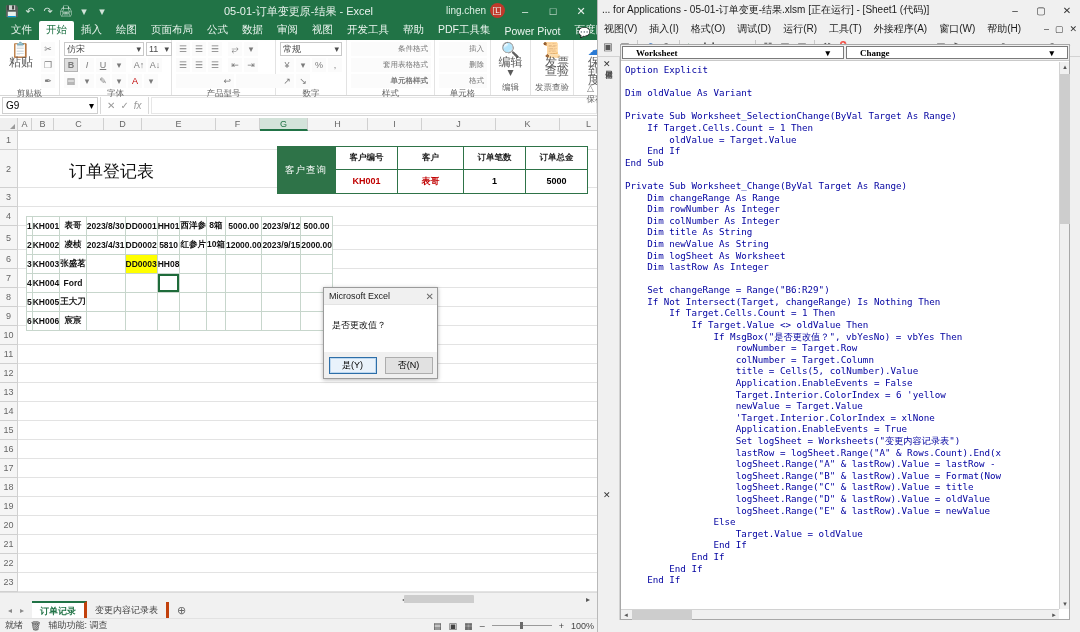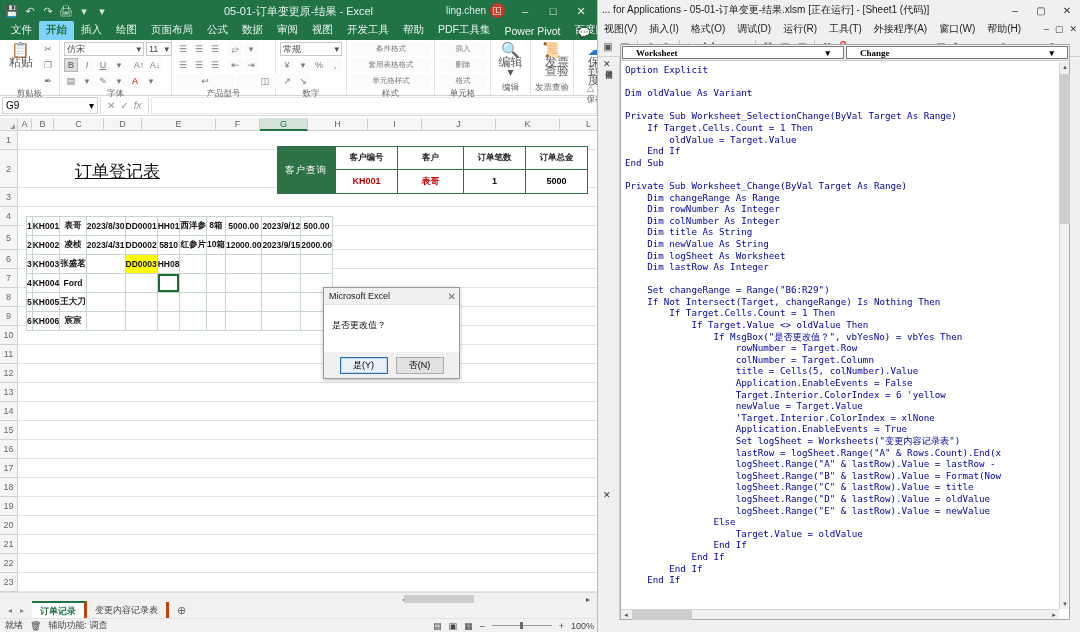--- a/index.html
+++ b/index.html
@@ -20,21 +20,21 @@
   .xl-acct { position:absolute; right:92px; top:3px; display:flex; align-items:center; gap:4px; color:#dceee3; font-size:10px; }
   .xl-acct .avatar { width:15px; height:15px; border-radius:50%; background:#c0392b;
     color:#fff; font-size:8px; display:flex; align-items:center; justify-content:center; }
   .xl-wbtns { position:absolute; right:2px; top:0; height:22px; display:flex; }
   .xl-wbtns div { width:28px; height:22px; color:#e6f0ea; font-size:11px;
     display:flex; align-items:center; justify-content:center; }
 
   .xl-tabs { height:18px; background:#217346; display:flex; align-items:flex-end;
     padding-left:4px; position:relative; }
   .xl-tab { color:#eaf4ee; font-size:10.5px; padding:2px 7px 3px 7px; white-space:nowrap; }
-  .xl-tab.active { background:#7dd3fc; color:#217346; border-radius:2px 2px 0 0;font-weight:bold; }
+  .xl-tab.active { background:#ffffff; color:#217346; border-radius:2px 2px 0 0; }
   .xl-tab.file { }
   .xl-share { position:absolute; right:6px; bottom:2px; color:#dceee3; font-size:10px; }
 
   
   .ribbon { height:56px; background:#fff; border-bottom:1px solid #d6d6d6;
     display:flex; align-items:stretch; font-size:9px; color:#4c4c4c; position:relative; }
   .rgroup { display:flex; flex-direction:column; justify-content:space-between;
     border-right:1px solid #e3e3e3; padding:2px 4px 0 4px; position:relative; }
   .rgroup .rlabel { text-align:center; font-size:8.5px; color:#666; padding-bottom:1px; }
   .rgroup .rbody { display:flex; gap:3px; align-items:flex-start; flex:1; }
@@ -43,21 +43,21 @@
   .bigbtn .ic { font-size:15px; color:#7a7a7a; line-height:15px; }
   .bigbtn .tx { font-size:12px; color:#5a5a5a; text-align:right; line-height:9px; }
   .smallcol { display:flex; flex-direction:column; gap:2px; }
   .smallrow { display:flex; gap:2px; align-items:center; }
   .sbtn { width:14px; height:14px; border:1px solid transparent; color:#7b7b7b;
     font-size:9px; display:flex; align-items:center; justify-content:center; background:#fbfbfb; }
   .fontbox { width:80px; height:14px; border:1px solid #c9c9c9; background:#fff;
     font-size:9px; padding:0 2px; display:flex; align-items:center; justify-content:space-between; }
   .sizebox { width:26px; height:14px; border:1px solid #c9c9c9; background:#fff;
     font-size:9px; padding:0 2px; display:flex; align-items:center; justify-content:space-between; }
-  .wide { width:58px; justify-content:center; gap:2px; padding:0 2px; }
+  .wide { width:58px; justify-content:flex-end; gap:2px; padding:0 2px; }
 
   
   .fbar { height:20px; display:flex; align-items:center; background:#fff;
     border-bottom:1px solid #d6d6d6; }
   .namebox { width:96px; height:17px; margin:0 2px; border:1px solid #cfcfcf;
     background:#fff; font-size:10px; display:flex; align-items:center; padding:0 3px;
     justify-content:space-between; }
   .fbtns { display:flex; gap:5px; padding:0 6px; color:#9a9a9a; font-size:10px;
     border-left:1px solid #d9d9d9; border-right:1px solid #d9d9d9; height:17px; align-items:center;}
   .finput { flex:1; height:17px; border:1px solid #e7e7e7; background:#fff; margin-left:2px;
@@ -100,21 +100,21 @@
 
   .dtab { position:absolute; border-collapse:collapse; }
   .dtab th { background:#1e6b3a; color:#fff; font-size:7.5px; font-weight:bold;
     border:1px solid #17562f; padding:2px 1px; line-height:9px; }
   .dtab td { border:1px solid #c7d6cc; font-size:8.5px; text-align:center;
     height:19px; color:#111; font-weight:bold; background:#fff; }
   .dtab td.hl { background:#ffff00; }
   .dtab td.selcell { box-shadow: inset 0 0 0 2px #1e6b3a; }
 
   
-  #msgbox { position:absolute; left:323px; top:287px; width:137px; height:92px;
+  #msgbox { position:absolute; left:323px; top:287px; width:115px; height:92px;
     background:#f0f0f0; border:1px solid #9b9b9b; box-shadow:0 1px 4px rgba(0,0,0,.28); }
   #msgbox .mb-title { height:16px; display:flex; align-items:center;
     justify-content:space-between; padding:0 3px 0 5px; font-size:9px; color:#1a1a1a;
     background:#f0f0f0; }
   #msgbox .mb-x { color:#6a6a6a; font-size:10px; }
   #msgbox .mb-body { height:48px; background:#fff; padding:14px 8px 0 8px;
     font-size:9px; color:#111; border-top:1px solid #e4e4e4; }
   #msgbox .mb-foot { height:27px; display:flex; gap:8px; align-items:center;
     justify-content:center; }
   #msgbox .mb-btn { width:48px; height:17px; font-size:9px; background:#e1e1e1;
@@ -347,21 +347,21 @@
             <div class="sbtn wide" style="width:80px;">
               <span style="font-size:7.5px">条件格式</span>
             </div>
           </div>
         <div class="smallrow">
             <div class="sbtn wide" style="width:80px;">
               <span style="font-size:7.5px">套用表格格式</span>
             </div>
           </div>
         <div class="smallrow">
-            <div class="sbtn wide" style="width:80px;">
+            <div class="sbtn wide" style="width:80px;font-weight:bold;">
               <span style="font-size:7.5px">单元格样式</span>
             </div>
           </div>
       </div>
       <div class="rlabel">样式</div>
     </div>
 
     <div class="rgroup" style="width:56px;">
       <div class="rbody" style="flex-direction:column; gap:2px;">
         <div class="smallrow">
@@ -547,21 +547,21 @@
         <div class="grow">
             <div class="gc" style="width:580px"></div>
           </div>
         <div class="grow">
             <div class="gc" style="width:580px"></div>
           </div>
       </div>
     </div>
   </div>
 
-  <div class="sheet-title" style="left:75px; top:160px;text-decoration:underline;">订单登记表</div>
+  <div class="sheet-title" style="left:69px; top:160px;">订单登记表</div>
 
   <div class="qbox" style="left:277px; top:146px;">
     <div class="qlabel" style="width:58px;height:48px;">客户查询</div>
     <table class="qtab">
       <tbody>
           <tr>
         <th style="width:62px">客户编号</th>
         <th style="width:66px">客户</th>
         <th style="width:62px">订单笔数</th>
         <th style="width:62px">订单总金</th>

